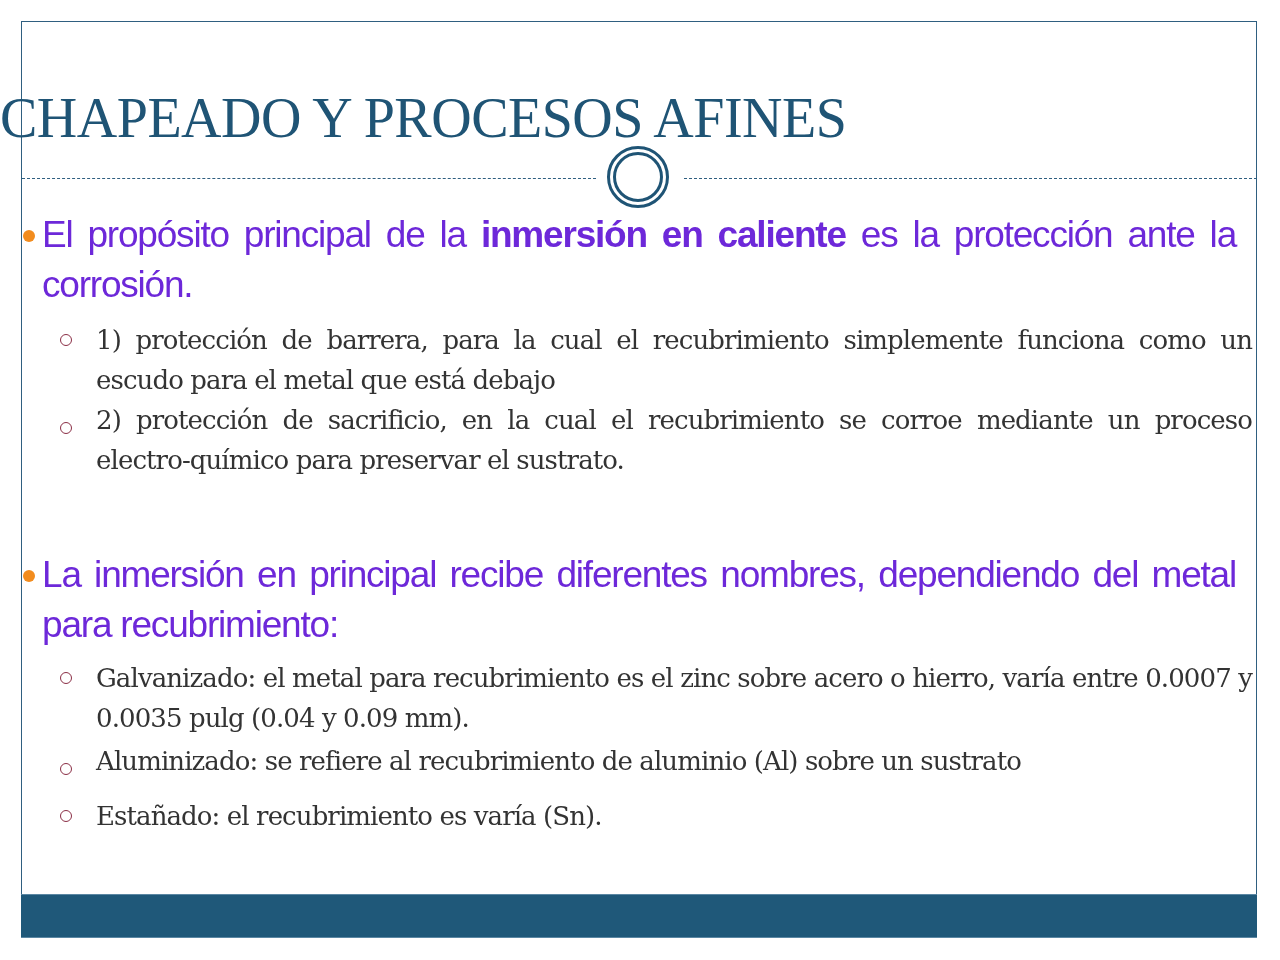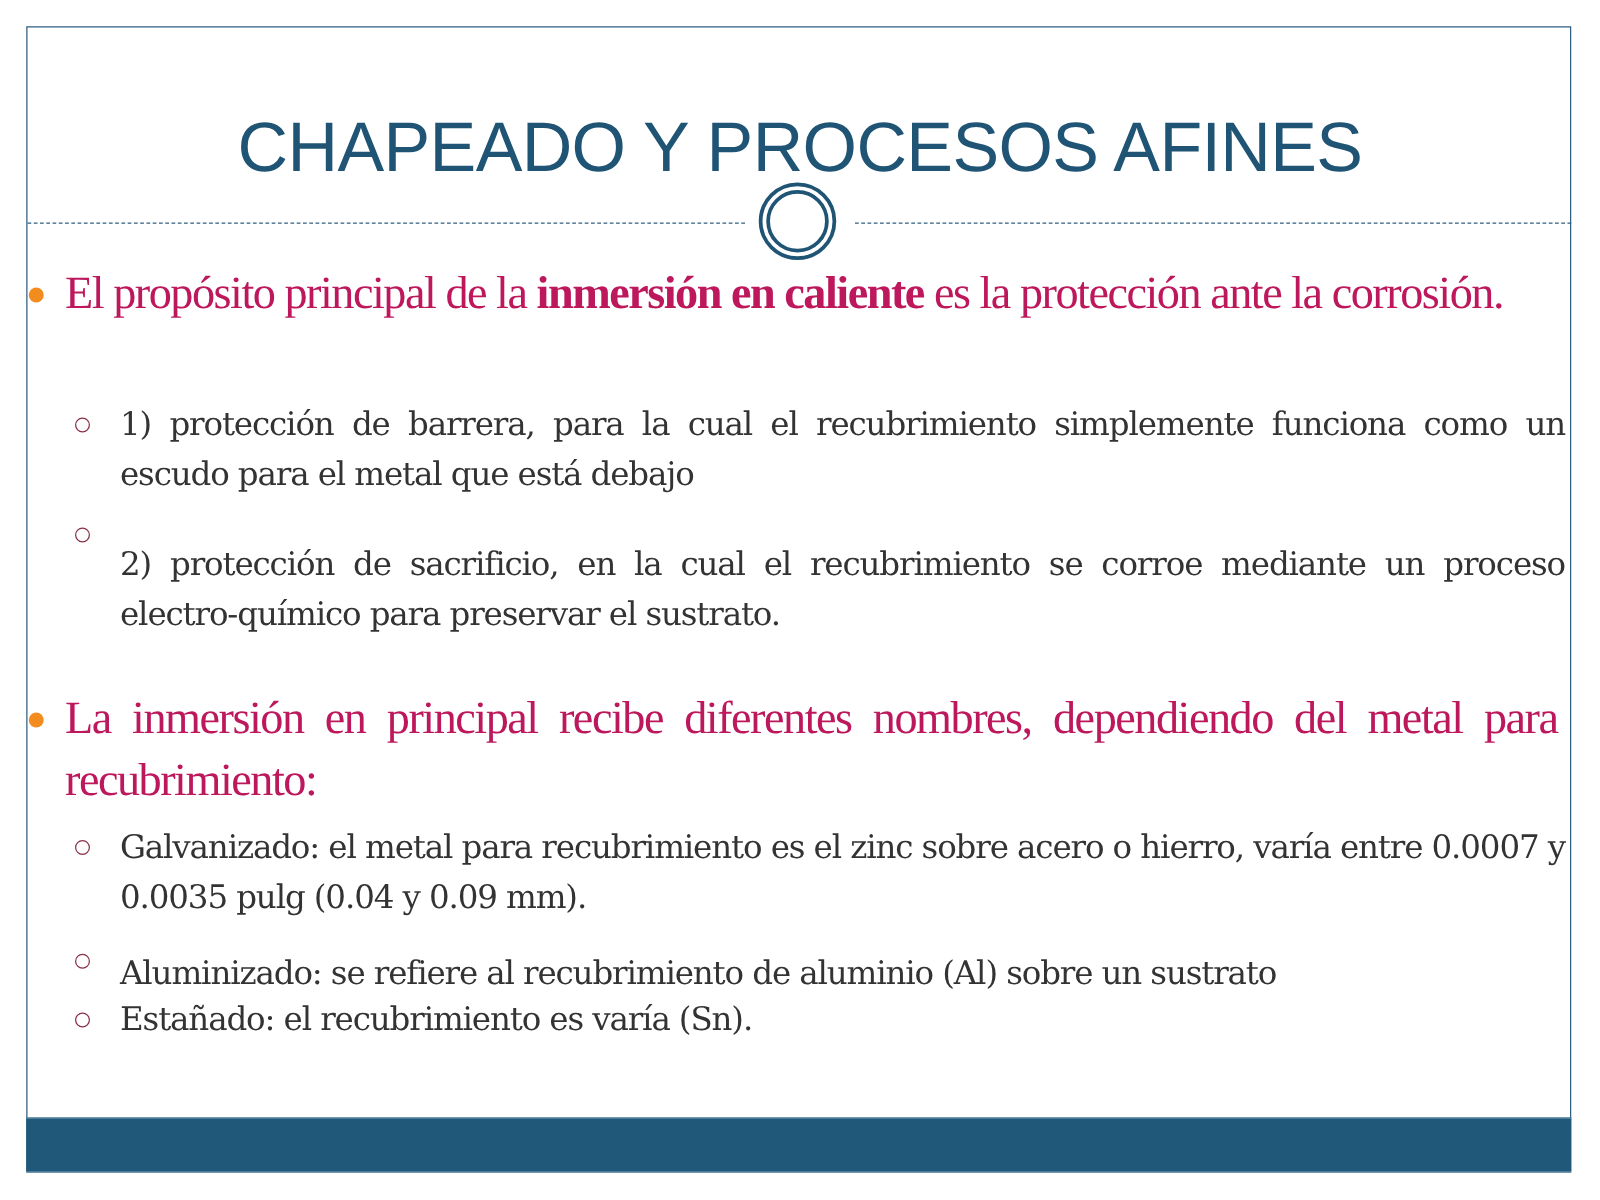--- a/index.html
+++ b/index.html
@@ -5,42 +5,42 @@
   html, body { margin: 0; padding: 0; }
   body {
     width: 1280px; height: 960px; background: #ffffff; position: relative; overflow: hidden;
     font-family: "DejaVu Serif", "Liberation Serif", serif;
   }
   .slide-frame {
     position: absolute; left: 21px; top: 21px; width: 1236px; height: 916px;
     border: 1px solid #2f5f80; box-sizing: border-box; background: #fff;
   }
   .title {
-    position: absolute; left: 0; top: 86px; width: 1280px; text-align: center;
-    font-family: Liberation Sans, sans-serif;
+    position: absolute; left: 0; top: 86px; width: 1280px; 
+    font-family: Liberation Serif, serif;
     font-size: 56px; color: #1f5475; letter-spacing: -0.5px; line-height: 64px;
   }
   .divider-left, .divider-right {
     position: absolute; top: 178px; height: 0; border-top: 1px dashed #2f5f80;
   }
   .divider-left { left: 22px; width: 574px; }
   .divider-right { left: 684px; width: 573px; }
   .ornament {
     position: absolute; left: 607px; top: 146px; width: 62px; height: 62px;
     border-radius: 50%; border: 3px solid #1f5475; box-sizing: border-box; background: #fff;
   }
   .ornament::after {
     content: ""; position: absolute; left: 3px; top: 3px; right: 3px; bottom: 3px;
     border-radius: 50%; border: 3px solid #1f5475;
   }
   .content { position: absolute; left: 0; top: 0; width: 1280px; }
   .l1 {
-    position: absolute; left: 52px; width: 1194px;
-    font-size: 37px; line-height: 50px; color: #be185d; text-align: justify;
-    font-family: Liberation Serif, serif; letter-spacing: -1.2px;
+    position: absolute; left: 42px; width: 1194px;
+    font-size: 37px; line-height: 50px; color: #6d28d9; text-align: justify;
+    font-family: Liberation Sans, sans-serif; letter-spacing: -1.2px;
   }
   .l1 b { font-weight: bold; }
   .bullet-dot {
     position: absolute; left: 23px; width: 12px; height: 12px; border-radius: 50%; background: #f28c1e;
   }
   .l2 {
     position: absolute; left: 96px; width: 1156px;
     font-size: 26px; line-height: 40px; color: #333; text-align: justify;
     font-family: "DejaVu Serif", serif; letter-spacing: -0.9px;
   }
@@ -68,29 +68,29 @@
 
   <span class="bullet-dot" style="top:230px"></span>
   <div class="l1" style="top:210px">
     <span>El propósito principal de la </span><b>inmersión en caliente</b><span> es la protección ante la corrosión.</span>
   </div>
 
   <span class="bullet-ring" style="top:334px"></span>
   <div class="l2" style="top:320px">1) protección de barrera, para la cual el recubrimiento simplemente funciona como un escudo para el metal que está debajo</div>
 
   <span class="bullet-ring" style="top:422px"></span>
-  <div class="l2" style="top:432px">2) protección de sacrificio, en la cual el recubrimiento se corroe mediante un proceso electro-químico para preservar el sustrato.</div>
+  <div class="l2" style="top:400px">2) protección de sacrificio, en la cual el recubrimiento se corroe mediante un proceso electro-químico para preservar el sustrato.</div>
 
   <span class="bullet-dot" style="top:570px"></span>
   <div class="l1" style="top:550px">La inmersión en principal recibe diferentes nombres, dependiendo del metal para recubrimiento:</div>
 
   <span class="bullet-ring" style="top:672px"></span>
   <div class="l2" style="top:658px">Galvanizado: el metal para recubrimiento es el zinc sobre acero o hierro, varía entre 0.0007 y 0.0035 pulg (0.04 y 0.09 mm).</div>
 
   <span class="bullet-ring" style="top:763px"></span>
-  <div class="l2" style="top:759px">Aluminizado: se refiere al recubrimiento de aluminio (Al) sobre un sustrato</div>
+  <div class="l2" style="top:741px">Aluminizado: se refiere al recubrimiento de aluminio (Al) sobre un sustrato</div>
 
   <span class="bullet-ring" style="top:810px"></span>
   <div class="l2" style="top:796px">Estañado: el recubrimiento es varía (Sn).</div>
 
 </div>
 
 <div class="footer-bar"></div>
 
 </body></html>

